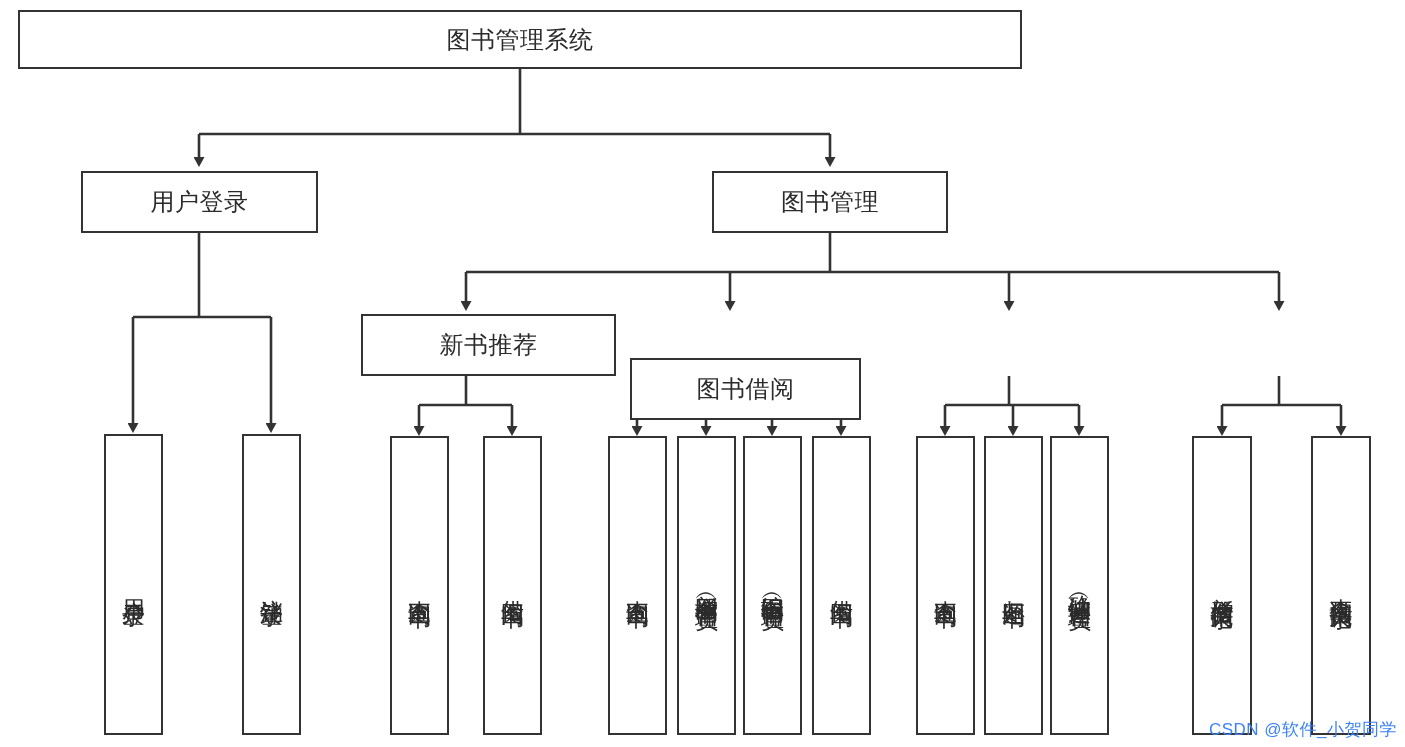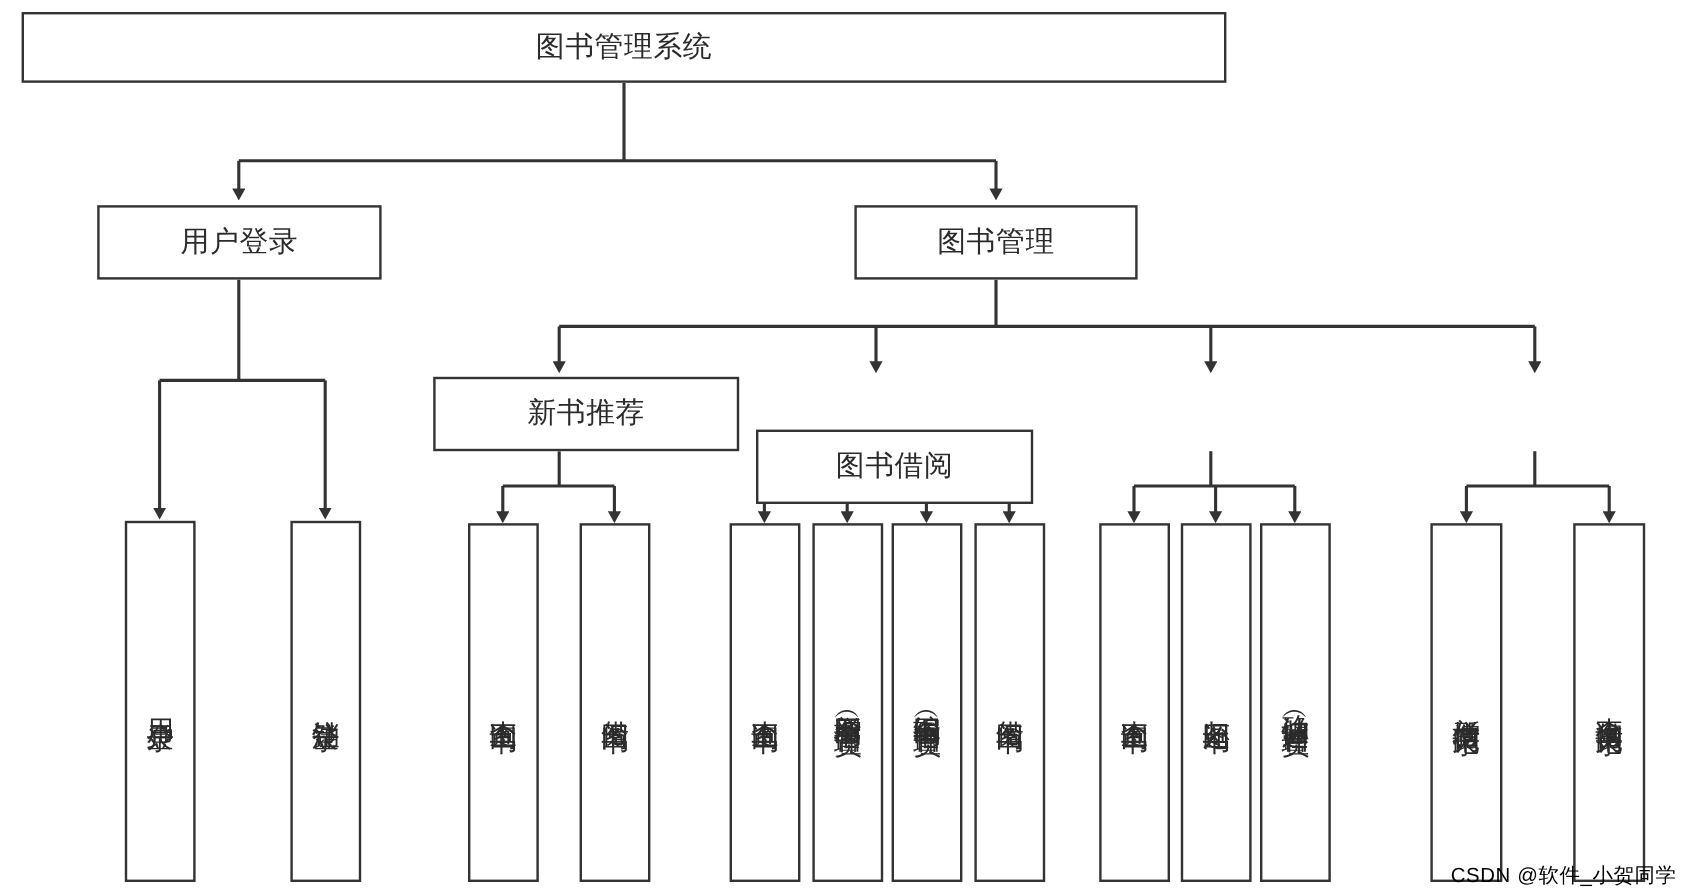--- a/index.html
+++ b/index.html
@@ -58,21 +58,21 @@
     letter-spacing: 2px;
     line-height: 1;
     white-space: nowrap;
     height: auto;
   }
   #watermark {
     position: absolute;
     right: 8px;
     bottom: 6px;
     font-size: 17px;
-    color: #000000;
+    color: #3b82f6;
     letter-spacing: 0.5px;
     z-index: 5;
     user-select: none;
     white-space: nowrap;
   }
 </style>
 </head>
 <body>
 
 <div id="diagram-root">

